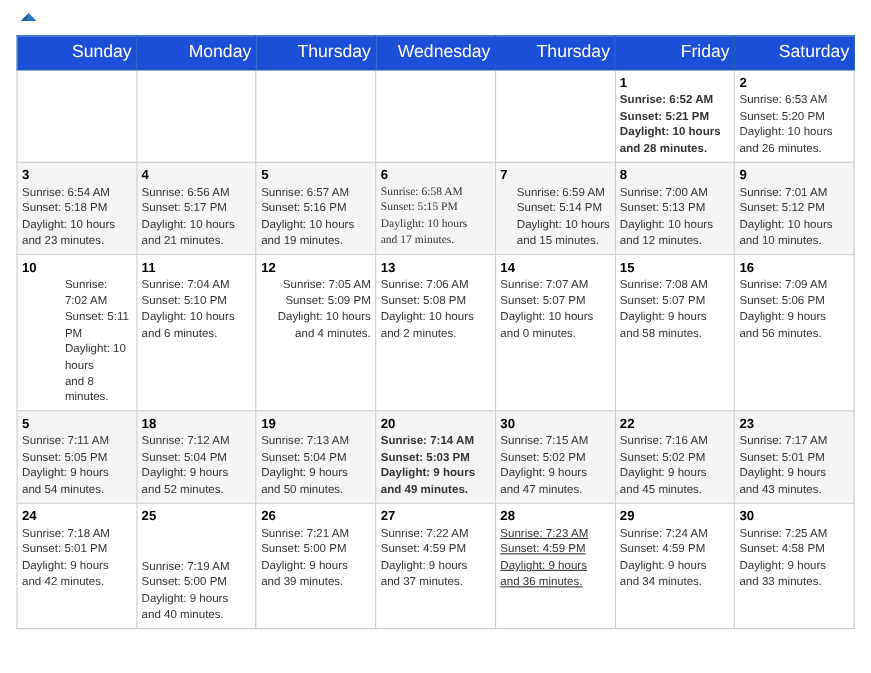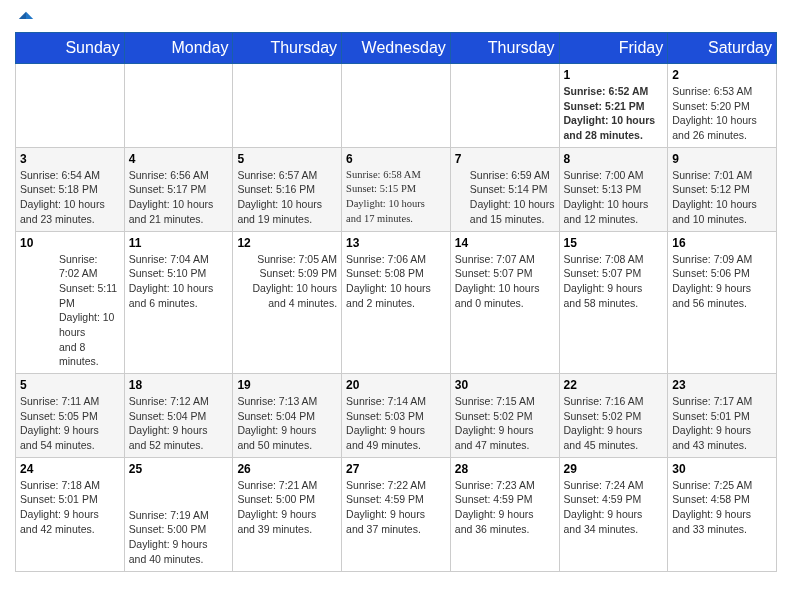--- a/index.html
+++ b/index.html
@@ -260,21 +260,21 @@
         </td>
         <td>
           <span class="day-num">19</span>
           <div class="day-info" style="white-space: pre-line;">Sunrise: 7:13 AM
 Sunset: 5:04 PM
 Daylight: 9 hours
 and 50 minutes.</div>
         </td>
         <td>
           <span class="day-num">20</span>
-          <div class="day-info" style="white-space: pre-line;">Sunrise: 7:14 AM
+          <div class="day-info" style="white-space: pre-line; font-weight: bold;">Sunrise: 7:14 AM
 Sunset: 5:03 PM
 Daylight: 9 hours
 and 49 minutes.</div>
         </td>
         <td>
           <span class="day-num">30</span>
           <div class="day-info" style="white-space: pre-line;">Sunrise: 7:15 AM
 Sunset: 5:02 PM
 Daylight: 9 hours
 and 47 minutes.</div>
@@ -318,21 +318,21 @@
         </td>
         <td>
           <span class="day-num">27</span>
           <div class="day-info" style="white-space: pre-line;">Sunrise: 7:22 AM
 Sunset: 4:59 PM
 Daylight: 9 hours
 and 37 minutes.</div>
         </td>
         <td>
           <span class="day-num">28</span>
-          <div class="day-info" style="white-space: pre-line;">Sunrise: 7:23 AM
+          <div class="day-info" style="white-space: pre-line; text-decoration: underline;">Sunrise: 7:23 AM
 Sunset: 4:59 PM
 Daylight: 9 hours
 and 36 minutes.</div>
         </td>
         <td>
           <span class="day-num">29</span>
           <div class="day-info" style="white-space: pre-line;">Sunrise: 7:24 AM
 Sunset: 4:59 PM
 Daylight: 9 hours
 and 34 minutes.</div>

